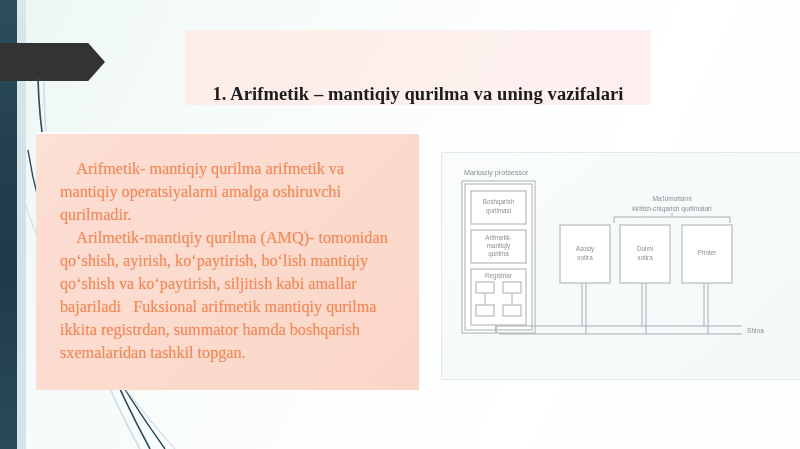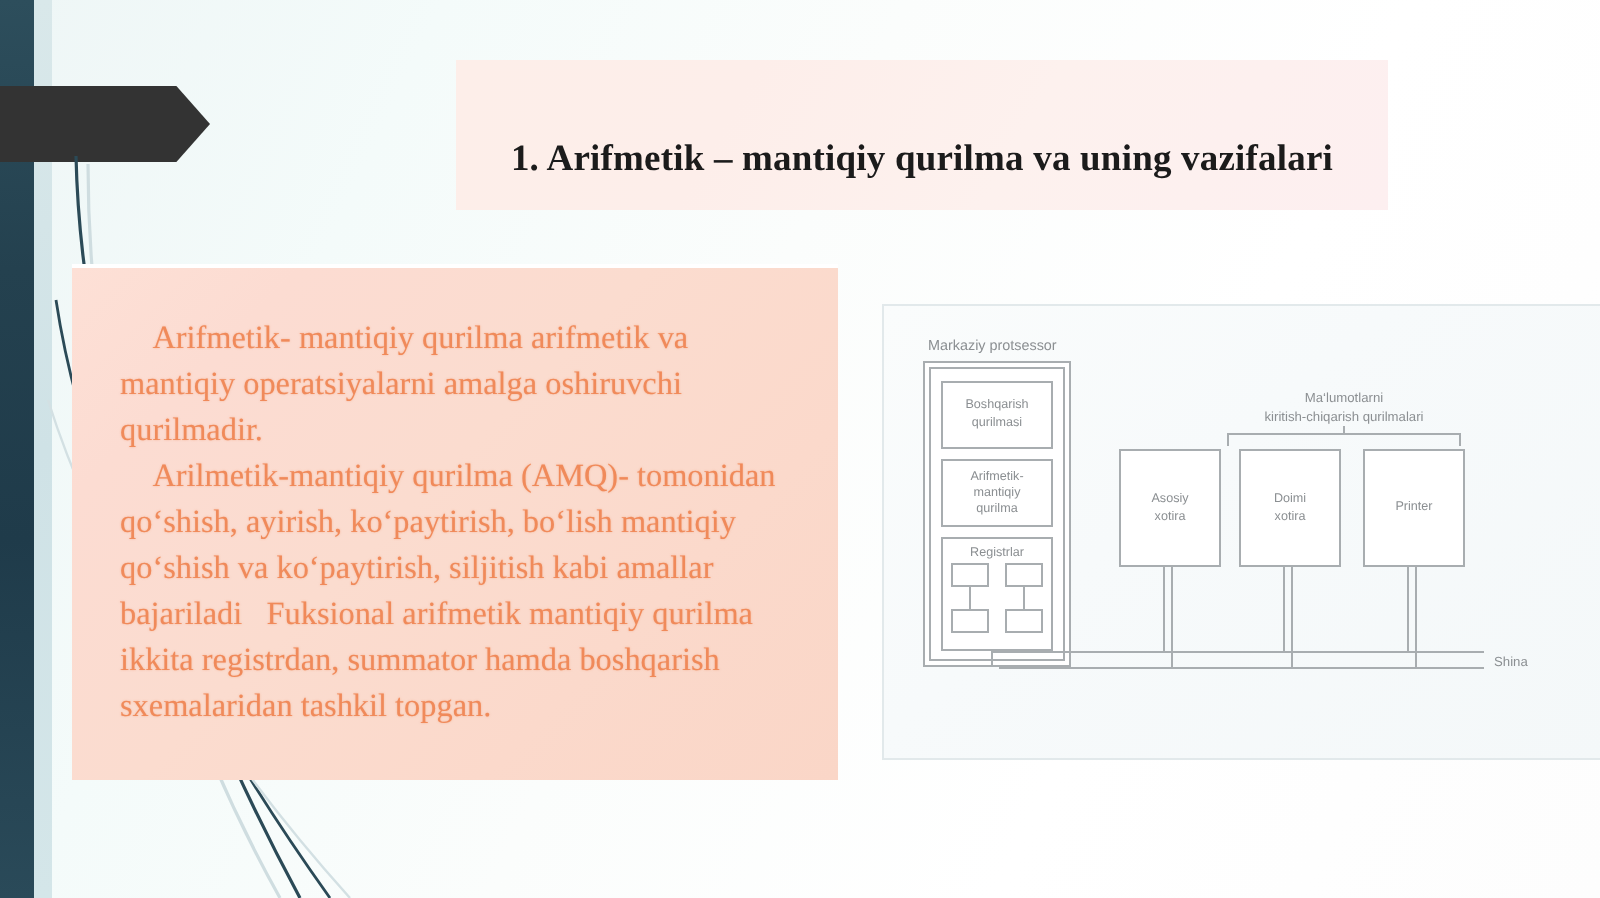--- a/index.html
+++ b/index.html
@@ -51,23 +51,22 @@
 
   
   .title-bar {
     position: absolute;
     left: 185px; top: 30px;
     width: 466px; height: 75px;
     background: linear-gradient(120deg, #fdeee9 0%, #fdeeea 30%, #fdf1ee 60%, #fdeff0 100%);
     display: flex;
     align-items: flex-end;
     justify-content: center;
-    padding-bottom: 14px;
+    padding-bottom: 0;
     box-sizing: border-box;
-    margin-left: 43px;
   }
   .title-text {
     font-family: "Liberation Serif", serif;
     font-size: 18.5px;
     font-weight: bold;
     color: #1b1b1b;
     letter-spacing: 0.1px;
     white-space: nowrap;
   }
 

